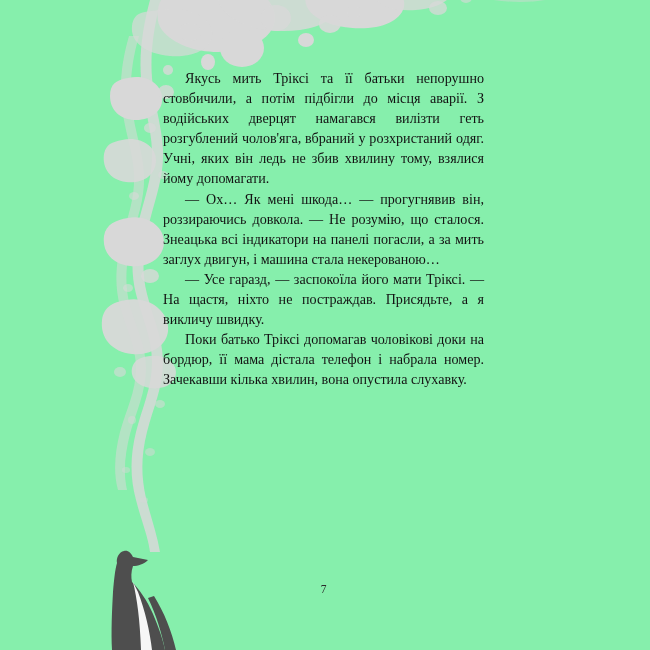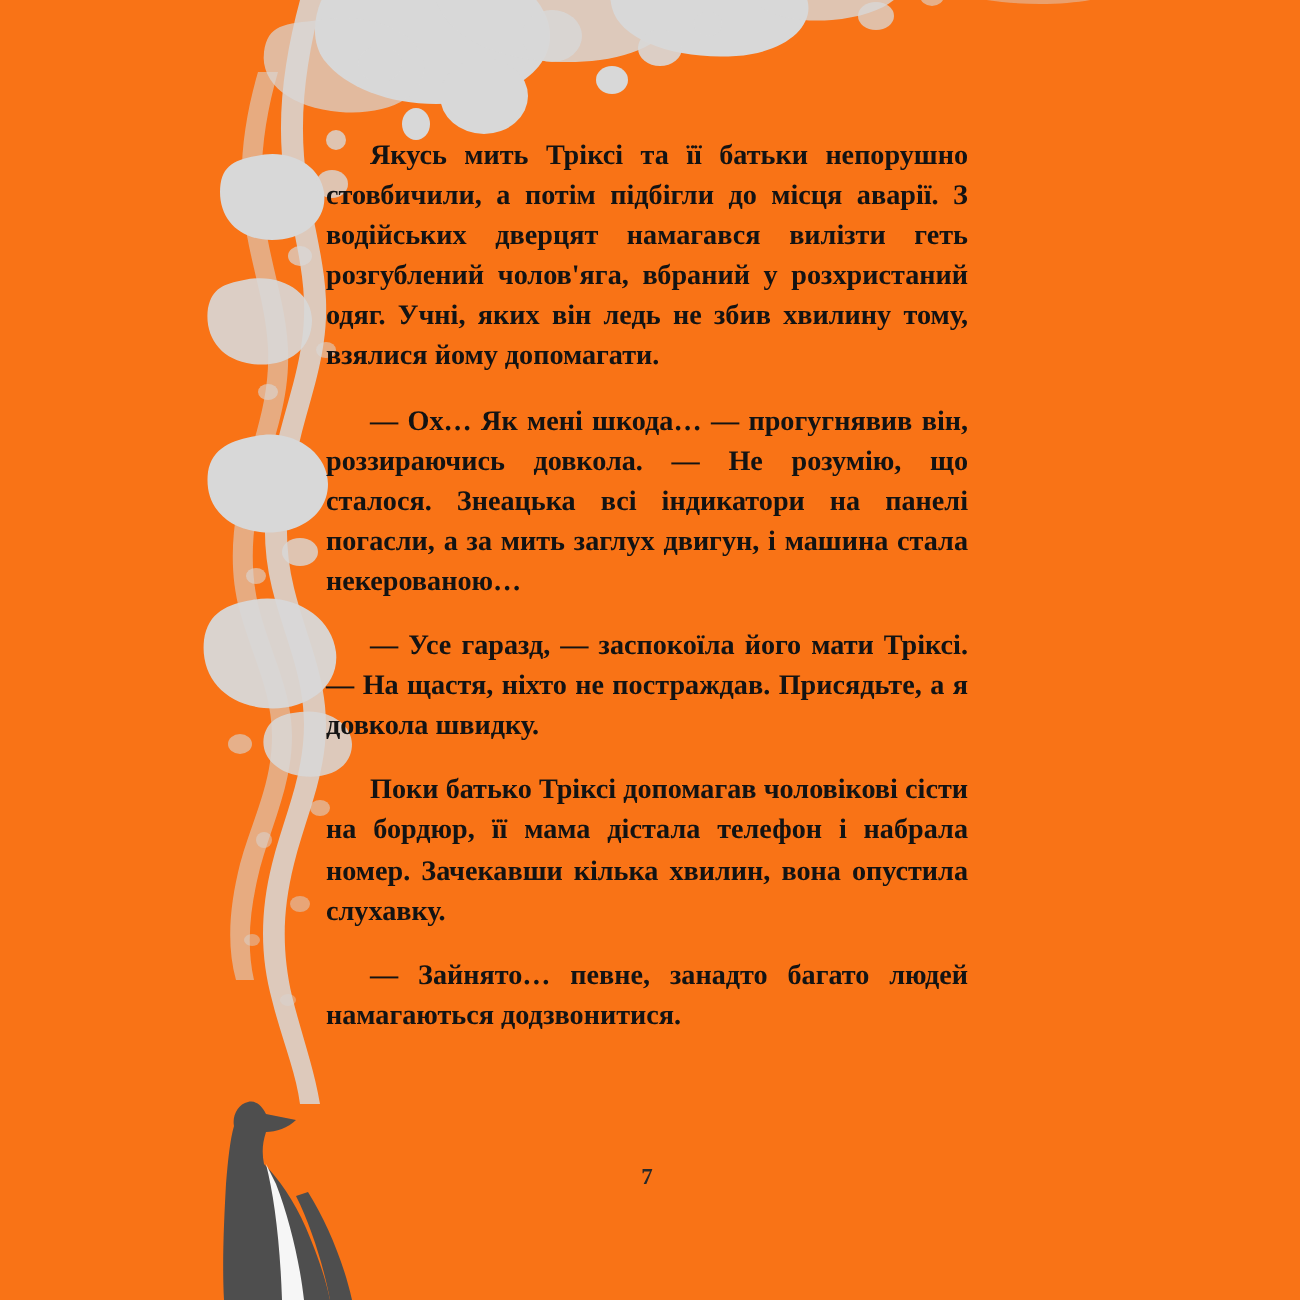--- a/index.html
+++ b/index.html
@@ -37,38 +37,38 @@
     margin: 0;
     text-align: justify;
     text-justify: inter-word;
     font-size: 14.1px;
     line-height: 20.1px;
     color: #131313;
     text-indent: 22px;
     -webkit-font-smoothing: antialiased;
     hyphens: manual;
   }
-  p.para + p.para { margin-top: 12px; }
+  p.para + p.para { margin-top: 0; }
 
   
   #folio {
     position: absolute;
     left: 163px;
     top: 583px;
     width: 321px;
     text-align: center;
     font-size: 11.5px;
     color: #2a2a2a;
     font-family: "Liberation Serif", "DejaVu Serif", serif;
   }
 </style>
 </head>
 <body>
 
-<div id="page" style="background: #f97316; font-weight: bold;">
+<div id="page" style="background: #86efac;">
 
   <svg id="decor" viewBox="0 0 650 650" preserveAspectRatio="none" aria-hidden="true">
     <g id="splat" fill="#d8d8d8">
 
       <path d="M150 0 C143 26 139 52 141 78 C143 104 151 126 152 150
                C153 176 145 196 139 220 C132 246 130 270 136 294
                C142 318 152 338 152 362 C152 388 142 408 136 432
                C130 456 130 478 136 500 C141 520 148 536 150 552
                L160 552 C157 534 151 518 146 498 C141 476 141 456 147 432
                C153 408 163 388 163 362 C163 338 153 318 147 294
@@ -150,20 +150,19 @@
                L152 650
                C150 632 145 610 138 592 Z" fill="#ffffff" opacity="0.95"></path>
       <path d="M148 598 C156 614 162 634 165 650 L176 650
                C172 632 164 612 154 596 Z" fill="#4e4e4e"></path>
     </g>
   </svg>
 
   <div id="textcolumn">
     <p class="para">Якусь мить Тріксі та її батьки непорушно стовбичили, а потім підбігли до місця аварії. З водійських дверцят намагався вилізти геть розгублений чолов'яга, вбраний у розхристаний одяг. Учні, яких він ледь не збив хвилину тому, взялися йому допомагати.</p>
     <p class="para">— Ох… Як мені шкода… — прогугнявив він, роззираючись довкола. — Не розумію, що сталося. Знеацька всі індикатори на панелі погасли, а за мить заглух двигун, і машина стала некерованою…</p>
-    <p class="para">— Усе гаразд, — заспокоїла його мати Тріксі. — На щастя, ніхто не постраждав. Присядьте, а я довкола швидку.</p>
-    <p class="para">Поки батько Тріксі допомагав чоловікові сісти на бордюр, її мама дістала телефон і набрала номер. Зачекавши кілька хвилин, вона опустила слухавку.</p>
-    <p class="para">— Зайнято… певне, занадто багато людей намагаються додзвонитися.</p>
+    <p class="para">— Усе гаразд, — заспокоїла його мати Тріксі. — На щастя, ніхто не постраждав. Присядьте, а я викличу швидку.</p>
+    <p class="para">Поки батько Тріксі допомагав чоловікові доки на бордюр, її мама дістала телефон і набрала номер. Зачекавши кілька хвилин, вона опустила слухавку.</p>
   </div>
 
   <div id="folio">7</div>
 
 </div>
 
 </body></html>

